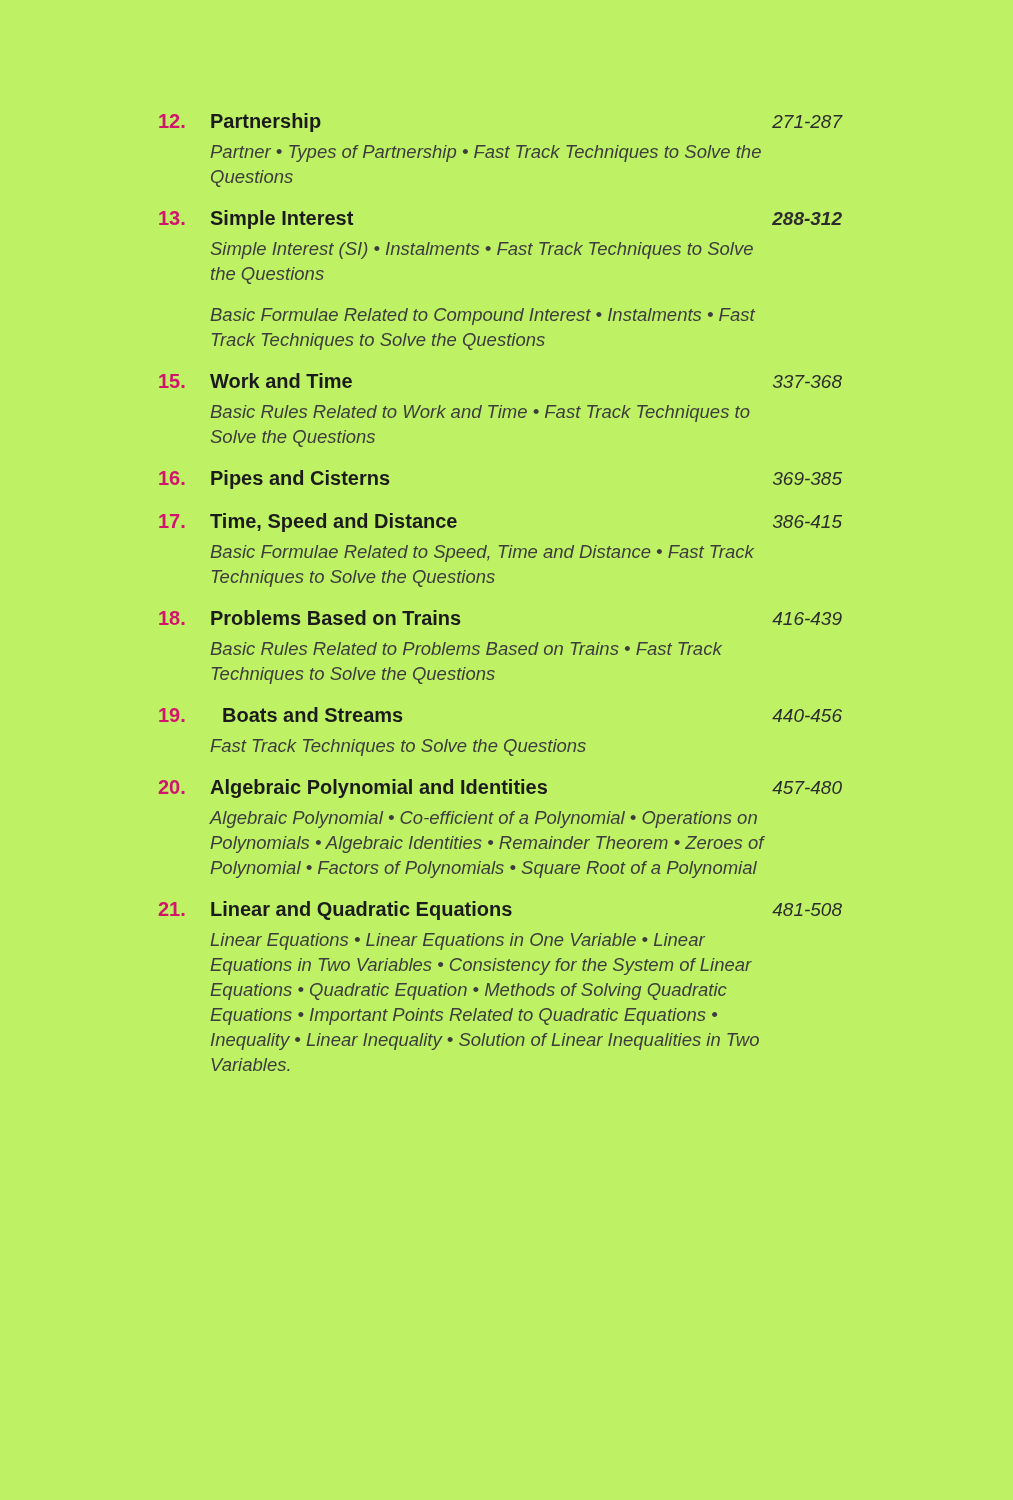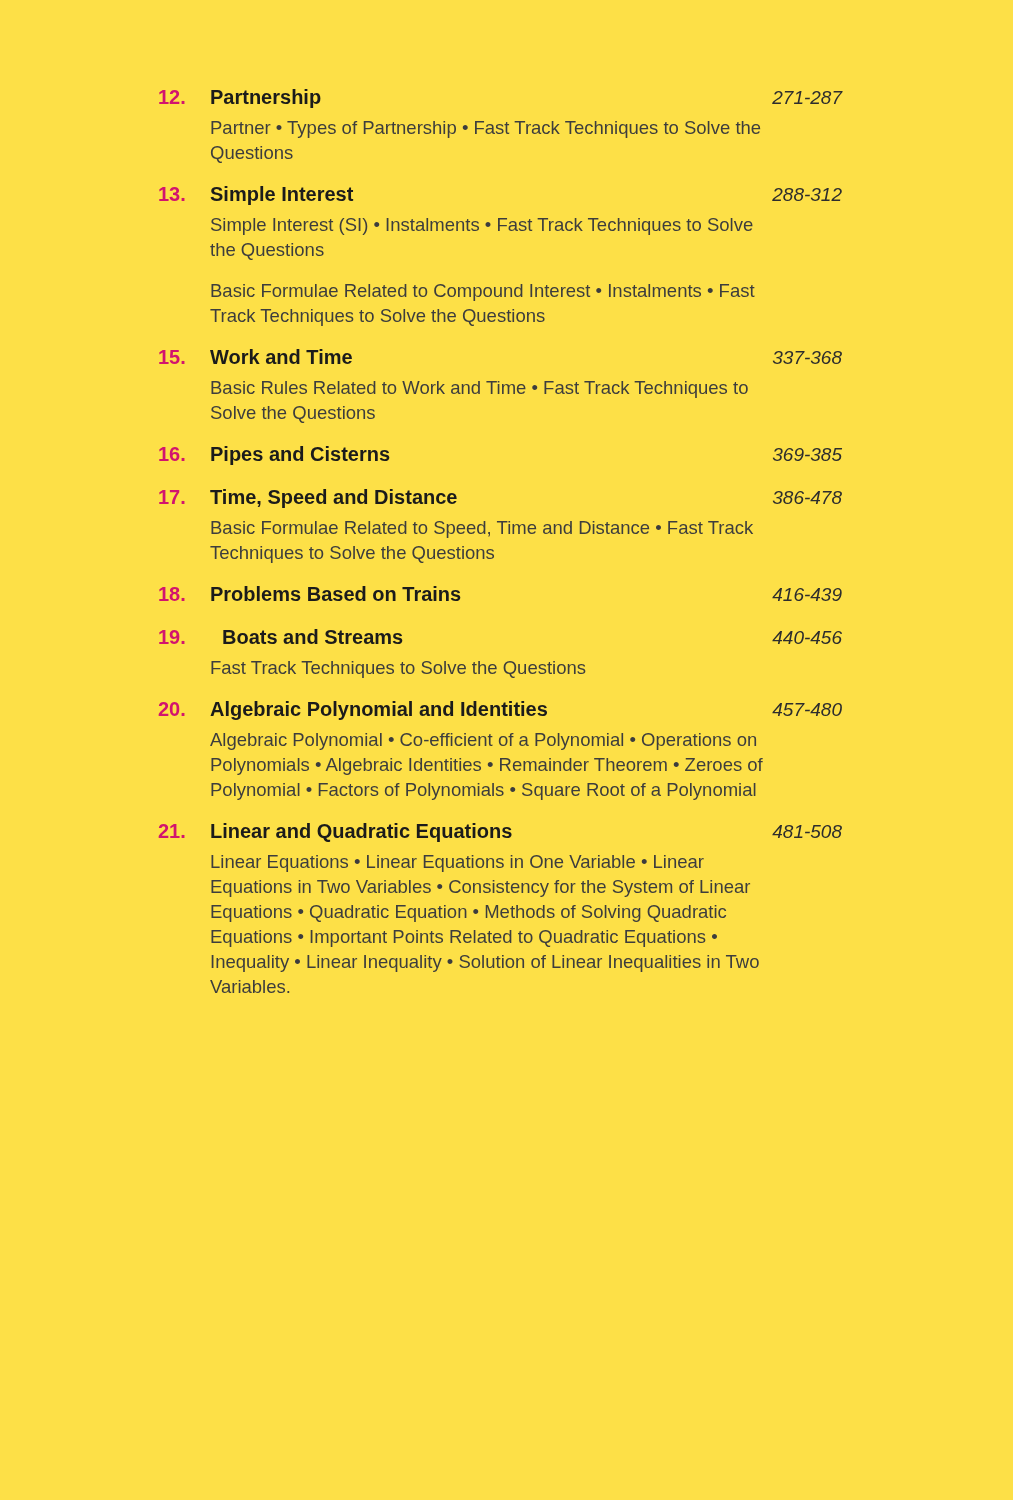--- a/index.html
+++ b/index.html
@@ -10,22 +10,22 @@
   body {
     width: 1013px;
     height: 1500px;
     font-family: "Liberation Sans", sans-serif;
     overflow: hidden;
   }
   .page {
     box-sizing: border-box;
     width: 1013px;
     height: 1500px;
-    padding: 84px 0 0 158px;
-    background: #fde047;
+    padding: 108px 0 0 158px;
+    background: #bef264;
   }
   .toc {
     width: 684px;
   }
   .entry {
     margin-bottom: 16px;
   }
   .entry-head {
     display: flex;
     align-items: baseline;
@@ -49,41 +49,42 @@
     font-size: 19px;
     color: #2d2d2d;
     white-space: nowrap;
   }
   .desc {
     margin: 4px 0 0 52px;
     max-width: 570px;
     font-size: 18.5px;
     line-height: 25px;
     color: #3d3d3d;
+    font-style: italic;
   }
 </style>
 </head>
 <body>
 
 <div class="page">
   <div class="toc" id="toc-list">
   <div class="entry">
     <div class="entry-head">
       <span class="num" style="color: rgb(210, 20, 110);">12.</span>
       <span class="title" style="color: rgb(27, 27, 27);">Partnership</span>
       <span class="pages" style="color: rgb(45, 45, 45); margin-left: 36px;">271-287</span>
     </div>
     <div class="desc" style="color: rgb(61, 61, 61);">Partner • Types of Partnership • Fast Track Techniques to Solve the Questions</div>
   </div>
 
   <div class="entry">
     <div class="entry-head">
       <span class="num" style="color: rgb(210, 20, 110);">13.</span>
       <span class="title" style="color: rgb(27, 27, 27);">Simple Interest</span>
-      <span class="pages" style="color: rgb(45, 45, 45);">288-312</span>
+      <span class="pages" style="color: rgb(45, 45, 45); font-weight: bold;">288-312</span>
     </div>
     <div class="desc" style="color: rgb(61, 61, 61);">Simple Interest (SI) • Instalments • Fast Track Techniques to Solve the Questions</div>
   </div>
 
   <div class="entry">
     <div class="desc" style="color: rgb(61, 61, 61);">Basic Formulae Related to Compound Interest • Instalments • Fast Track Techniques to Solve the Questions</div>
   </div>
 
   <div class="entry">
     <div class="entry-head">
@@ -99,31 +100,32 @@
       <span class="num" style="color: rgb(210, 20, 110);">16.</span>
       <span class="title" style="color: rgb(27, 27, 27);">Pipes and Cisterns</span>
       <span class="pages" style="color: rgb(45, 45, 45);">369-385</span>
     </div>
   </div>
 
   <div class="entry">
     <div class="entry-head">
       <span class="num" style="color: rgb(210, 20, 110);">17.</span>
       <span class="title" style="color: rgb(27, 27, 27);">Time, Speed and Distance</span>
-      <span class="pages" style="color: rgb(45, 45, 45);">386-478</span>
+      <span class="pages" style="color: rgb(45, 45, 45);">386-415</span>
     </div>
     <div class="desc" style="color: rgb(61, 61, 61);">Basic Formulae Related to Speed, Time and Distance • Fast Track Techniques to Solve the Questions</div>
   </div>
 
   <div class="entry">
     <div class="entry-head">
       <span class="num" style="color: rgb(210, 20, 110);">18.</span>
       <span class="title" style="color: rgb(27, 27, 27);">Problems Based on Trains</span>
       <span class="pages" style="color: rgb(45, 45, 45);">416-439</span>
     </div>
+    <div class="desc" style="color: rgb(61, 61, 61);">Basic Rules Related to Problems Based on Trains • Fast Track Techniques to Solve the Questions</div>
   </div>
 
   <div class="entry">
     <div class="entry-head">
       <span class="num" style="color: rgb(210, 20, 110);">19.</span>
       <span class="title" style="color: rgb(27, 27, 27); margin-left: 12px;">Boats and Streams</span>
       <span class="pages" style="color: rgb(45, 45, 45);">440-456</span>
     </div>
     <div class="desc" style="color: rgb(61, 61, 61);">Fast Track Techniques to Solve the Questions</div>
   </div>

